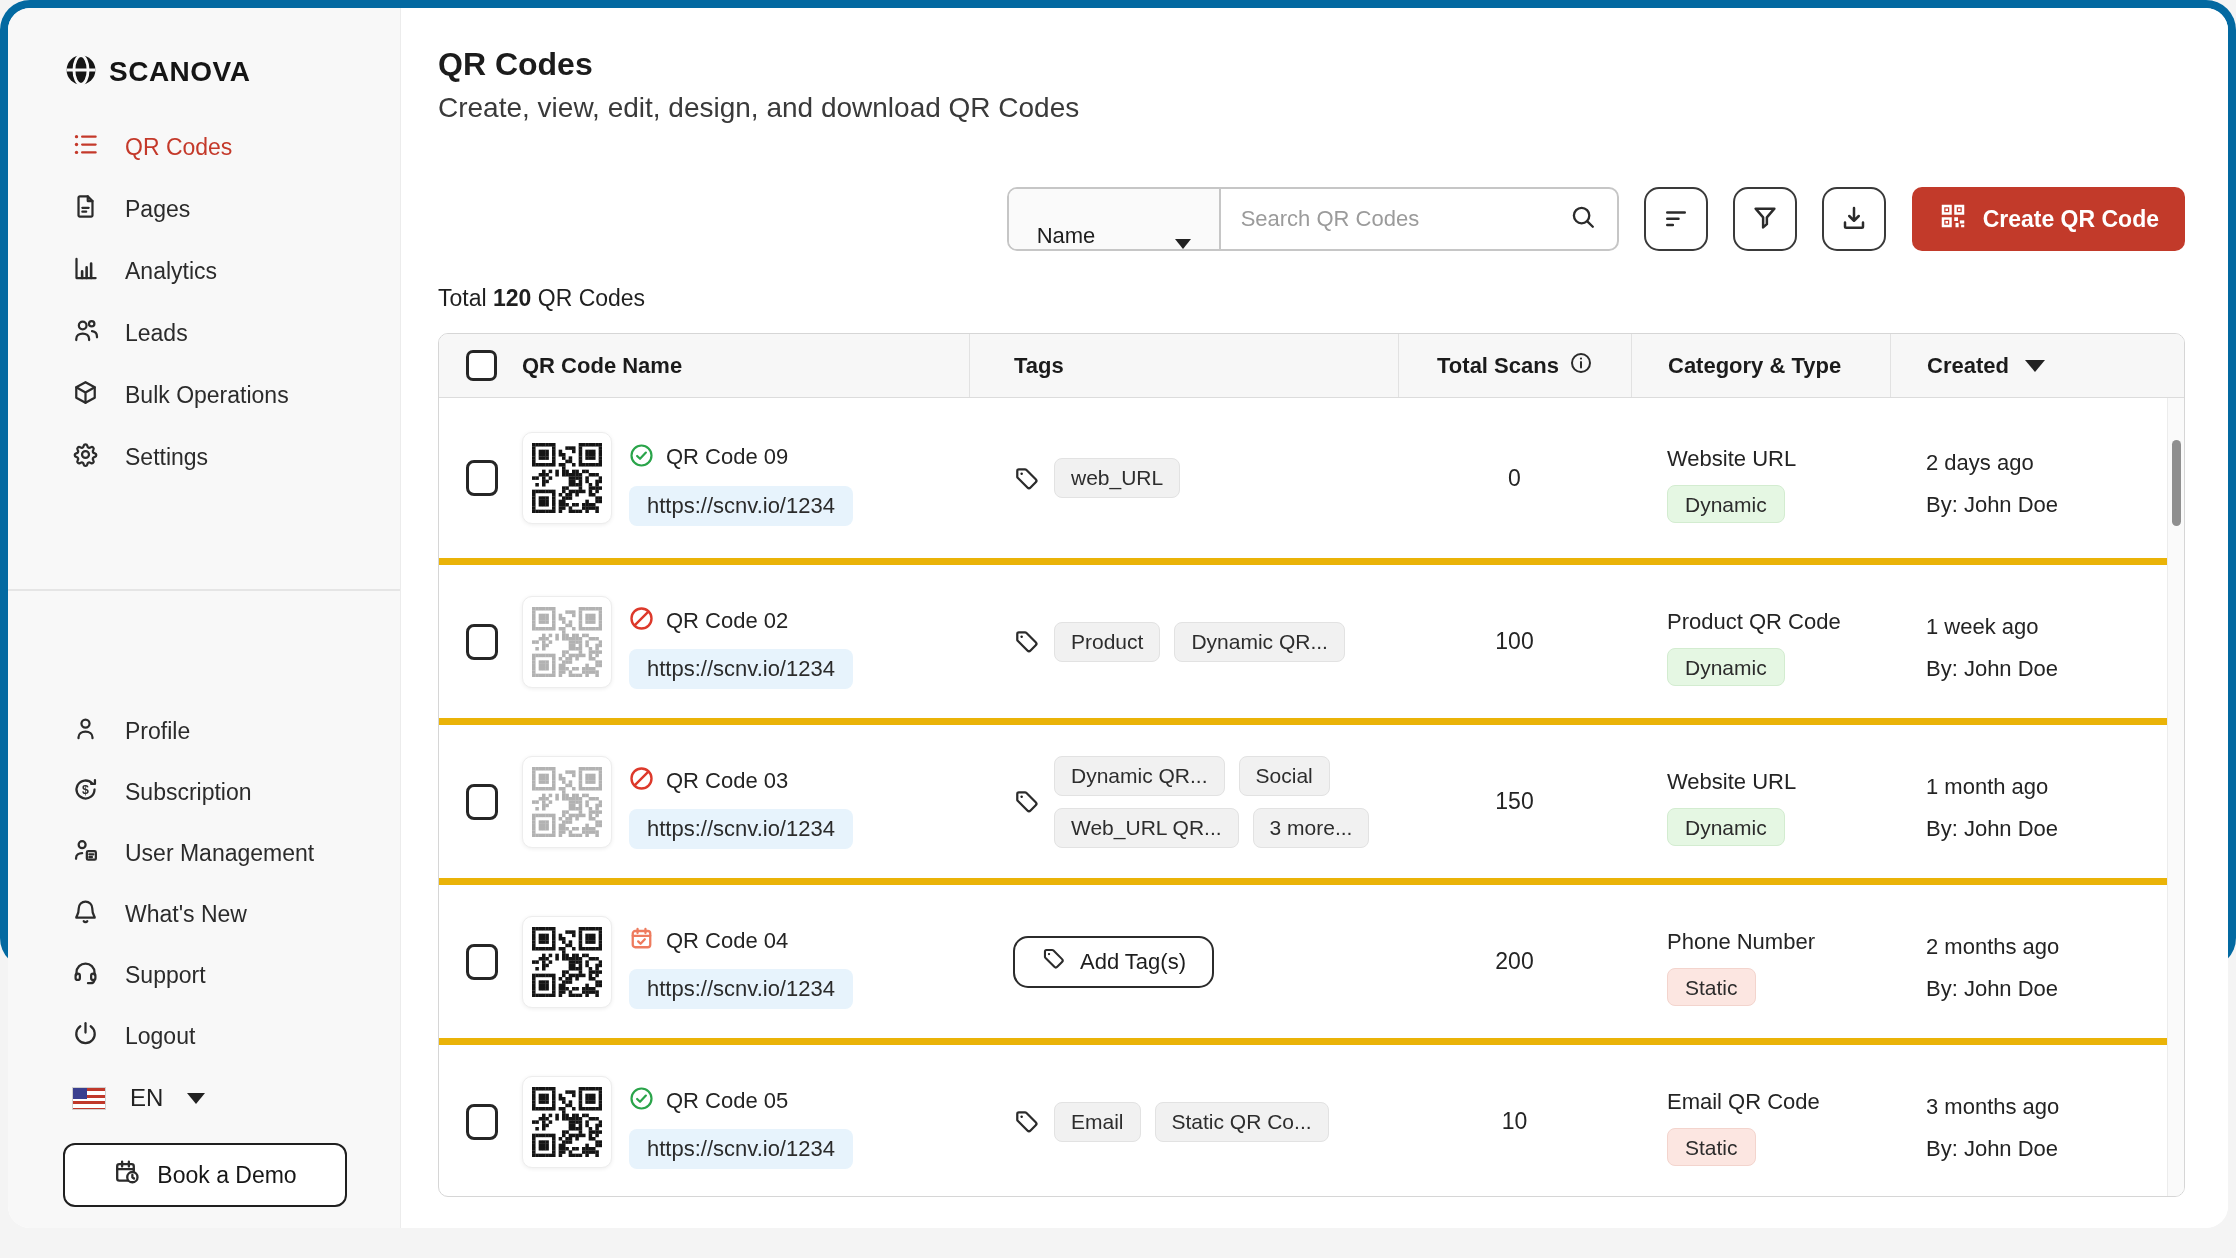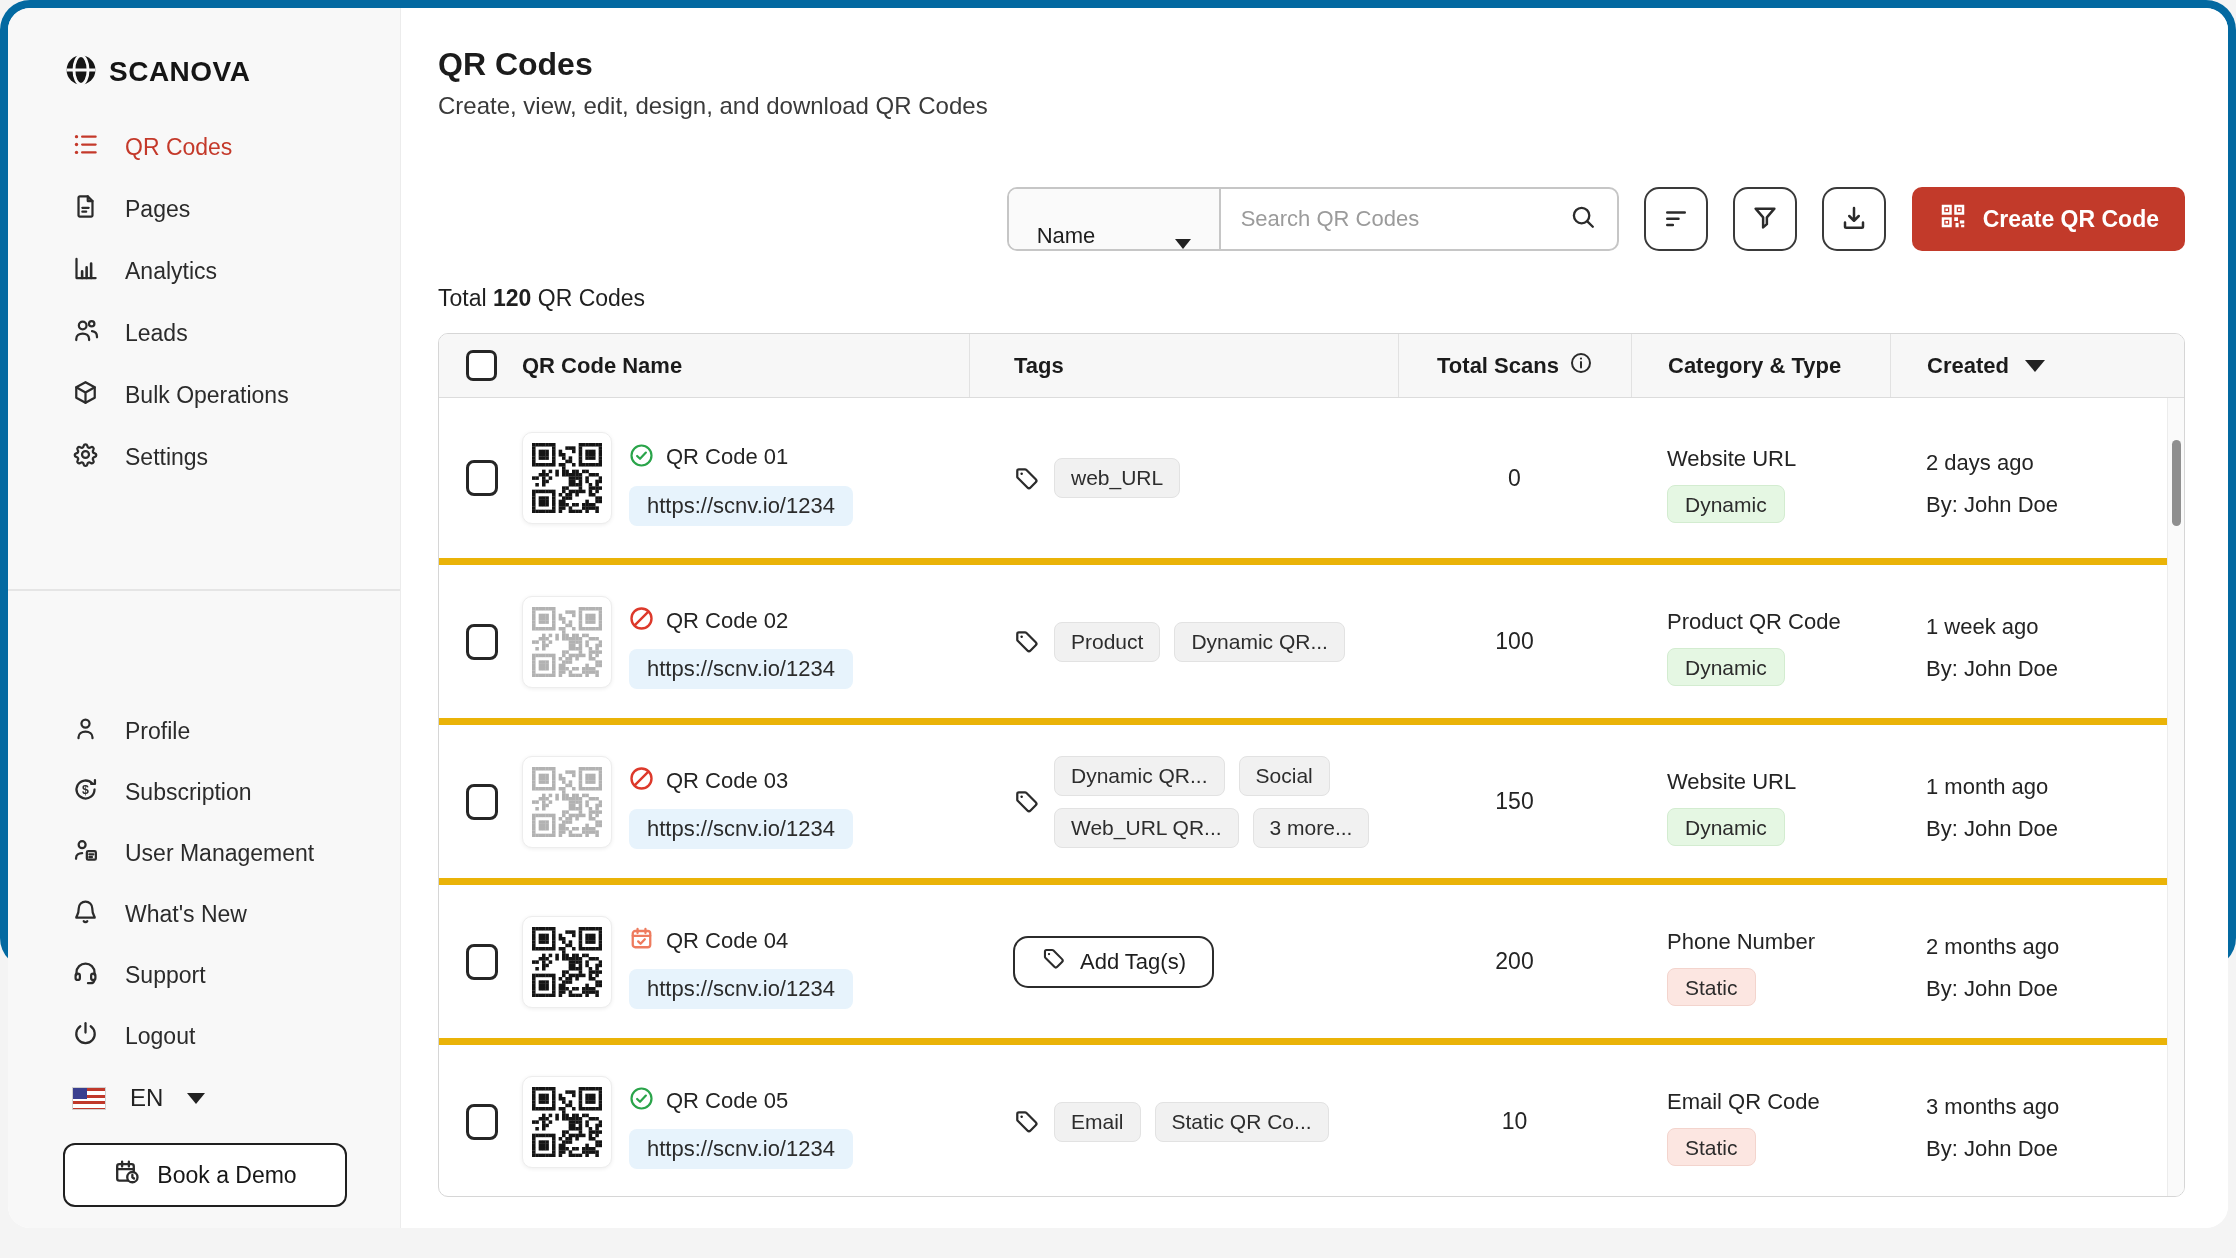--- a/index.html
+++ b/index.html
@@ -31,21 +31,21 @@
   .caret { width:0; height:0; border-left:9px solid transparent; border-right:9px solid transparent;
            border-top:11px solid #222; }
   .demo-btn { position:absolute; top:1135px; left:55px; width:284px; height:64px; background:#fff;
               border:2px solid #1f1f1f; border-radius:12px; display:flex; align-items:center; justify-content:center;
               gap:16px; font-size:23px; color:#161616; cursor:pointer; }
   .demo-btn svg { width:28px; height:28px; }
 
   
   .main { position:relative; flex:1; background:#fff; }
   .page-title { position:absolute; top:38px; left:37px; font-size:32px; font-weight:700; color:#1c1c1c; }
-  .page-subtitle { position:absolute; top:84px; left:37px; font-size:24px; color:#3a3a3a; }
+  .page-subtitle { position:absolute; top:84px; left:37px; font-size:28px; color:#3a3a3a; }
 
   .toolbar { position:absolute; top:179px; right:43px; height:64px; display:flex; align-items:center; }
   .searchbox { display:flex; width:612px; height:64px; border:2px solid #c6c6c6; border-radius:10px;
                overflow:hidden; background:#fff; }
   .sel { width:212px; background:#fafafa; border-right:2px solid #c6c6c6; display:flex; align-items:flex-end;
          justify-content:space-between; padding:0 28px; font-size:22px; color:#1e1e1e; cursor:pointer; }
   .sel .caret { border-left-width:8px; border-right-width:8px; border-top-width:10px; }
   .sinput { flex:1; display:flex; align-items:center; padding:0 20px; }
   .sinput input { flex:1; border:none; outline:none; font-size:22px; color:#222; background:transparent; }
   .sinput input::placeholder { color:#9b9b9b; }
@@ -559,21 +559,21 @@
                     <rect x="19" y="20" width="1.06" height="1.06"></rect>
                   </svg>
                 </span>
       <div class="nameblock">
         <div class="nameline">
           <span class="st st-active"><svg viewBox="0 0 24 24" width="25" height="25" fill="none" stroke="#2aa44a" stroke-width="2.1" stroke-linecap="round" stroke-linejoin="round">
                         <circle cx="12" cy="12" r="9.6"></circle>
                         <path d="M7.8 12.4l2.8 2.8 5.6-6"></path>
                       </svg></span>
 
-          <span class="qrname">QR Code 01</span>
+          <span class="qrname">QR Code 09</span>
         </div>
         <div class="urlpill">https://scnv.io/1234</div>
       </div>
     </div>
     <div class="cell c-tags">
       <span class="tagicon">
                   <svg viewBox="0 0 24 24" class="ic" width="27" height="27">
                     <path d="M3.8 10.6V5.2c0-.8.6-1.4 1.4-1.4h5.4c.5 0 1 .2 1.4.6l8.2 8.2c.8.8.8 2 0 2.8l-4.6 4.6c-.8.8-2 .8-2.8 0l-8.4-8.4c-.4-.4-.6-.6-.6-1z"></path>
                     <circle cx="7.7" cy="7.7" r="1.1" fill="#1c1c1c" stroke="none"></circle>
                   </svg>

